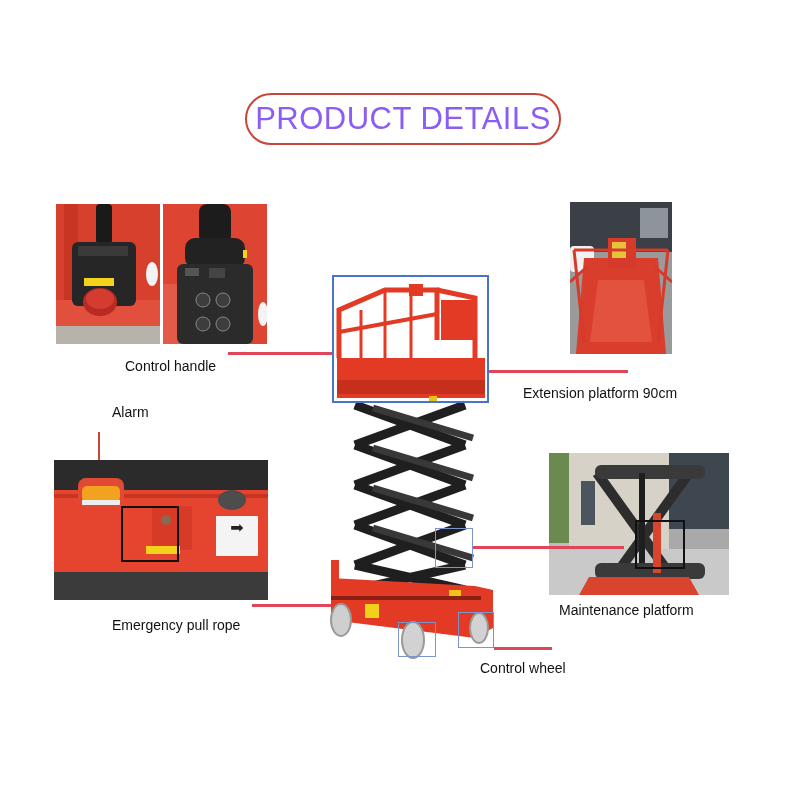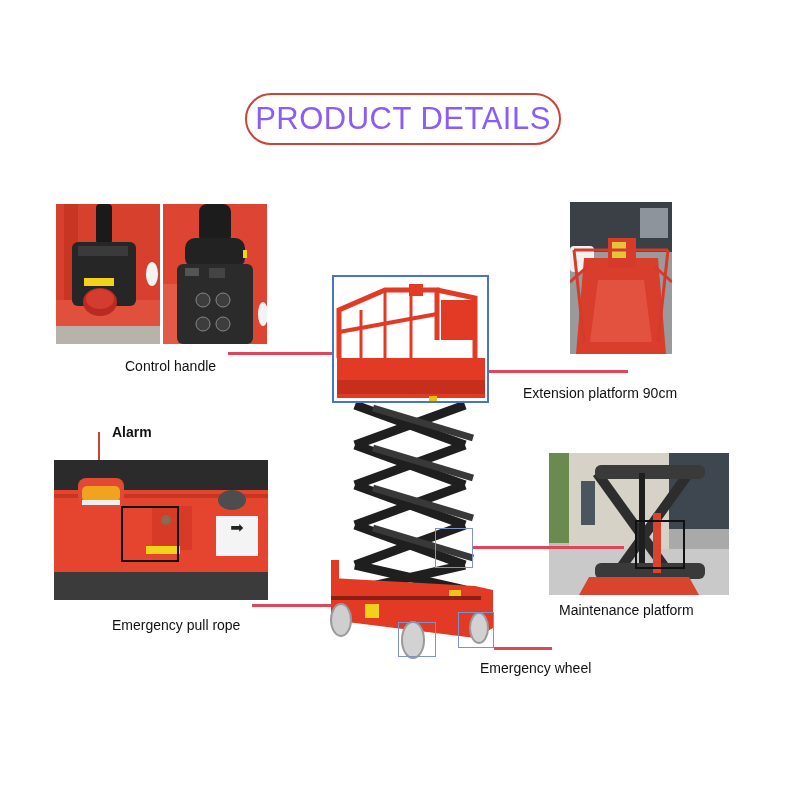--- a/index.html
+++ b/index.html
@@ -72,21 +72,21 @@
     <line x1="4" y1="48" x2="98" y2="48" stroke="#d63a2a" stroke-width="3"></line>
     <line x1="4" y1="48" x2="14" y2="140" stroke="#d63a2a" stroke-width="3"></line>
     <line x1="98" y1="48" x2="88" y2="140" stroke="#d63a2a" stroke-width="3"></line>
     <line x1="0" y1="80" x2="18" y2="64" stroke="#d63a2a" stroke-width="3"></line>
     <line x1="102" y1="80" x2="84" y2="64" stroke="#d63a2a" stroke-width="3"></line>
   </svg>
 </div>
 <div class="abs line" style="left:488px;top:370px;width:140px;"></div>
 <div class="abs label" style="left:523px;top:385px;">Extension platform 90cm</div>
 
-<div class="abs label" style="left:112px;top:424px;font-weight:bold;">Alarm</div>
+<div class="abs label" style="left:112px;top:404px;">Alarm</div>
 <div class="abs vline" style="left:98px;top:432px;height:60px;"></div>
 <div class="abs photo" style="left:54px;top:460px;width:214px;height:140px;">
   <svg width="214" height="140" viewBox="0 0 214 140">
     <rect width="214" height="140" fill="#fff"></rect>
     <rect x="0" y="0" width="214" height="30" fill="#2b2b2b"></rect>
     <rect x="0" y="30" width="214" height="90" fill="#e5452f"></rect>
     <rect x="0" y="34" width="214" height="4" fill="#c93523"></rect>
     <rect x="0" y="112" width="214" height="28" fill="#3b3b3b"></rect>
     <rect x="24" y="18" width="46" height="30" rx="8" fill="#e04a35"></rect>
     <rect x="28" y="26" width="38" height="16" rx="5" fill="#f2a21e"></rect>
@@ -169,13 +169,13 @@
     <ellipse cx="88" cy="370" rx="11" ry="18" fill="#d2d2d2" stroke="#9a9a9a" stroke-width="2"></ellipse>
     <ellipse cx="154" cy="358" rx="9" ry="15" fill="#d2d2d2" stroke="#9a9a9a" stroke-width="2"></ellipse>
   </svg>
 </div>
 
 <div class="abs box" style="left:332px;top:275px;width:157px;height:128px;"></div>
 <div class="abs thin-box" style="left:435px;top:528px;width:38px;height:40px;"></div>
 <div class="abs thin-box" style="left:398px;top:622px;width:38px;height:35px;"></div>
 <div class="abs thin-box" style="left:458px;top:612px;width:36px;height:36px;"></div>
 <div class="abs line" style="left:494px;top:647px;width:58px;"></div>
-<div class="abs label" style="left:480px;top:660px;">Emergency wheel</div>
+<div class="abs label" style="left:480px;top:660px;">Control wheel</div>
 
 </body></html>

